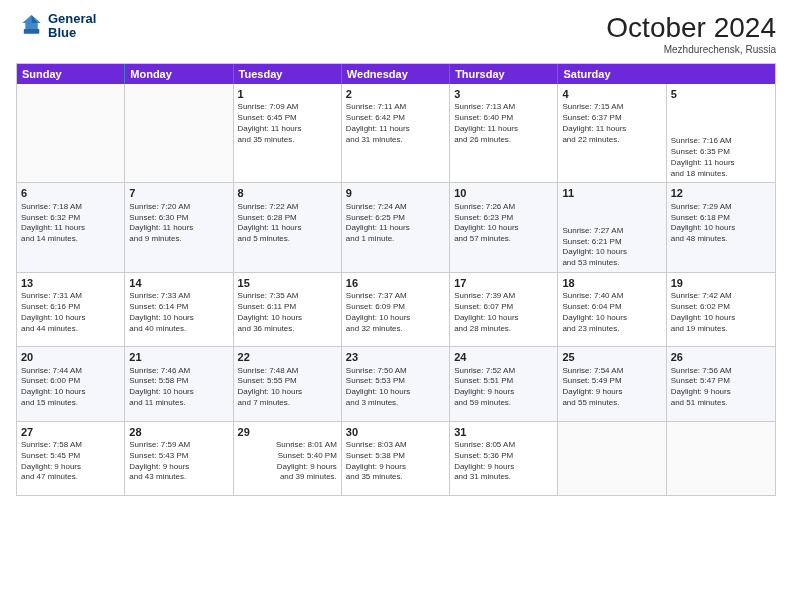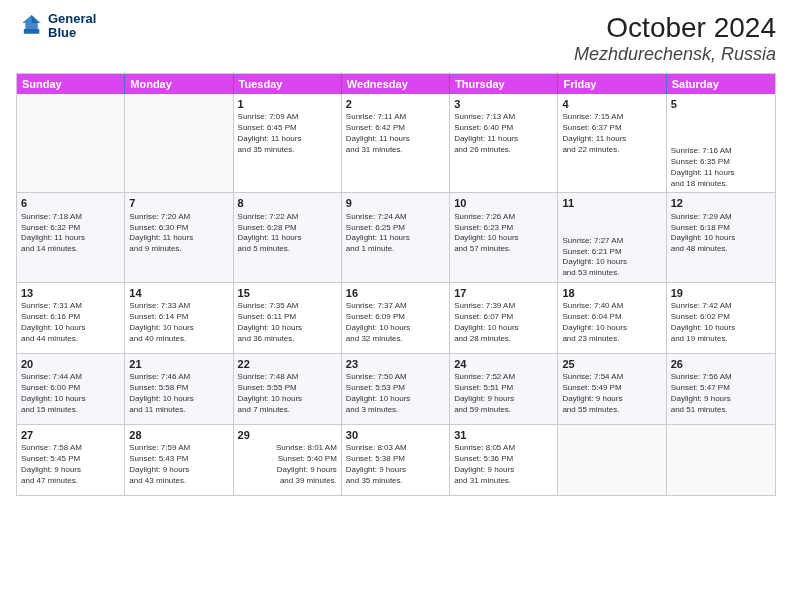--- a/index.html
+++ b/index.html
@@ -40,34 +40,33 @@
     }
     .title-block {
       text-align: right;
     }
     .month-title {
       font-size: 28px;
       color: #222;
       font-weight: normal;
     }
     .subtitle {
-      font-size: 18px;
+      font-size: 10px;
       color: #444;
-      font-style: italic;
     }
     .calendar {
       flex: 1;
       display: flex;
       flex-direction: column;
       border: 1px solid #ccc;
     }
     .cal-header {
       display: grid;
       grid-template-columns: repeat(7, 1fr);
-      background: #d946ef;
+      background: #6d28d9;
     }
     .cal-header-cell {
       color: #fff;
       font-size: 11px;
       font-weight: bold;
       padding: 4px 5px;
       text-align: left;
       border-right: 1px solid #4477bb;
     }
     .cal-header-cell:last-child { border-right: none; }
@@ -131,21 +130,20 @@
     </div>
   </div>
 
   <div class="calendar">
     <div class="cal-header">
     <div class="cal-header-cell">Sunday</div>
         <div class="cal-header-cell">Monday</div>
         <div class="cal-header-cell">Tuesday</div>
         <div class="cal-header-cell">Wednesday</div>
         <div class="cal-header-cell">Thursday</div>
-        <div class="cal-header-cell">Friday</div>
         <div class="cal-header-cell">Saturday</div>
       </div>
     <div class="cal-body">
     <div class="cal-row">
           <div class="cal-cell empty"></div>
           <div class="cal-cell empty"></div>
           <div class="cal-cell">
             <span class="day-num">1</span>
             <div class="cell-info" style="white-space: pre-line;">Sunrise: 7:09 AM
 Sunset: 6:45 PM

